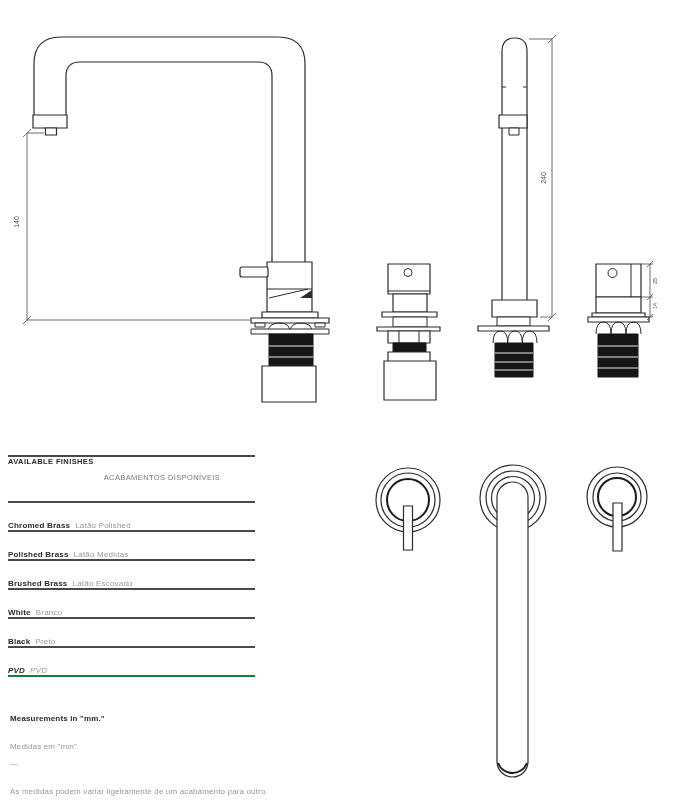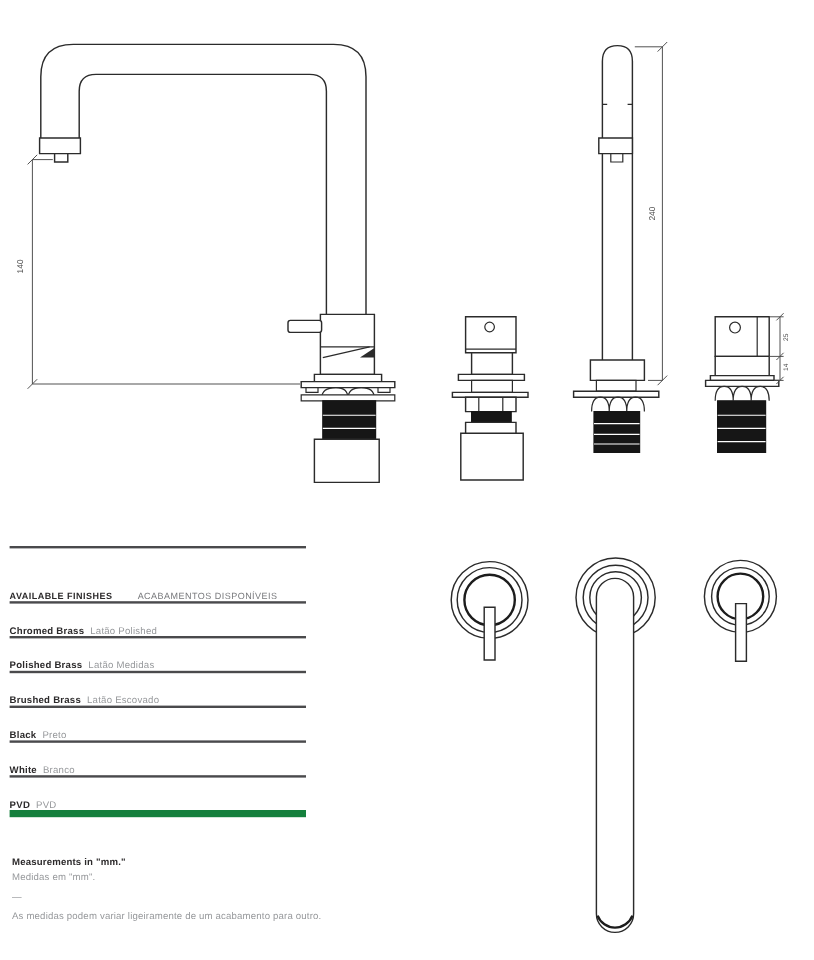--- a/index.html
+++ b/index.html
@@ -15,30 +15,30 @@
   .fillwhite{fill:#ffffff;}
   .filldark{fill:#161616;stroke:#161616;stroke-width:1;}
   .hairline{stroke:#ffffff;stroke-width:0.9;fill:none;}
   .dim{stroke:#4a4a4a;stroke-width:0.8;fill:none;}
   .dimtext{fill:#4a4a4a;font-family:"Liberation Sans",sans-serif;}
 
   .finishes{
     position:absolute;left:8px;top:455px;width:247px;color:#231f20;
   }
   .f-title{
-    border-top:2px solid #4a4a4c;height:44px;display:flex;align-items:flex-end;gap:21px;
+    border-top:2px solid #4a4a4c;height:44px;display:flex;align-items:flex-start;gap:10px;
     font-size:7.5px;letter-spacing:0.4px;
   }
   .f-row{
     border-top:2px solid #4a4a4c;height:27px;display:flex;align-items:flex-end;gap:5px;
     font-size:8px;letter-spacing:0.2px;
   }
-  .f-row:last-child{border-bottom:6px solid #15803d;}
+  .f-row:last-child{border-bottom:2px solid #15803d;font-style:italic;}
   .en{font-weight:bold;color:#2c2a2b;}
-  .pt{color:#96989b;}
+  .pt{color:#96989b;margin-top:16px;}
   .f-title .pt{color:#77787b;}
 
   .notes{
     position:absolute;left:10px;top:713px;font-size:8px;line-height:12px;letter-spacing:0.15px;
   }
   .notes .sep{color:#96989b;margin:5px 0 4px 0;}
 </style>
 </head>
 <body>
 
@@ -171,26 +171,26 @@
     </div>
     <div class="f-row">
       <span class="en">Polished Brass</span>
       <span class="pt">Latão Medidas</span>
     </div>
     <div class="f-row">
       <span class="en">Brushed Brass</span>
       <span class="pt">Latão Escovado</span>
     </div>
     <div class="f-row">
+      <span class="en">White</span>
+      <span class="pt">Branco</span>
+    </div>
+    <div class="f-row">
       <span class="en">Black</span>
       <span class="pt">Preto</span>
-    </div>
-    <div class="f-row">
-      <span class="en">White</span>
-      <span class="pt">Branco</span>
     </div>
     <div class="f-row">
       <span class="en">PVD</span>
       <span class="pt">PVD</span>
     </div>
   </div>
 
   <div class="notes">
     <div class="en">Measurements in "mm."</div>
     <div class="pt">Medidas em "mm".</div>

